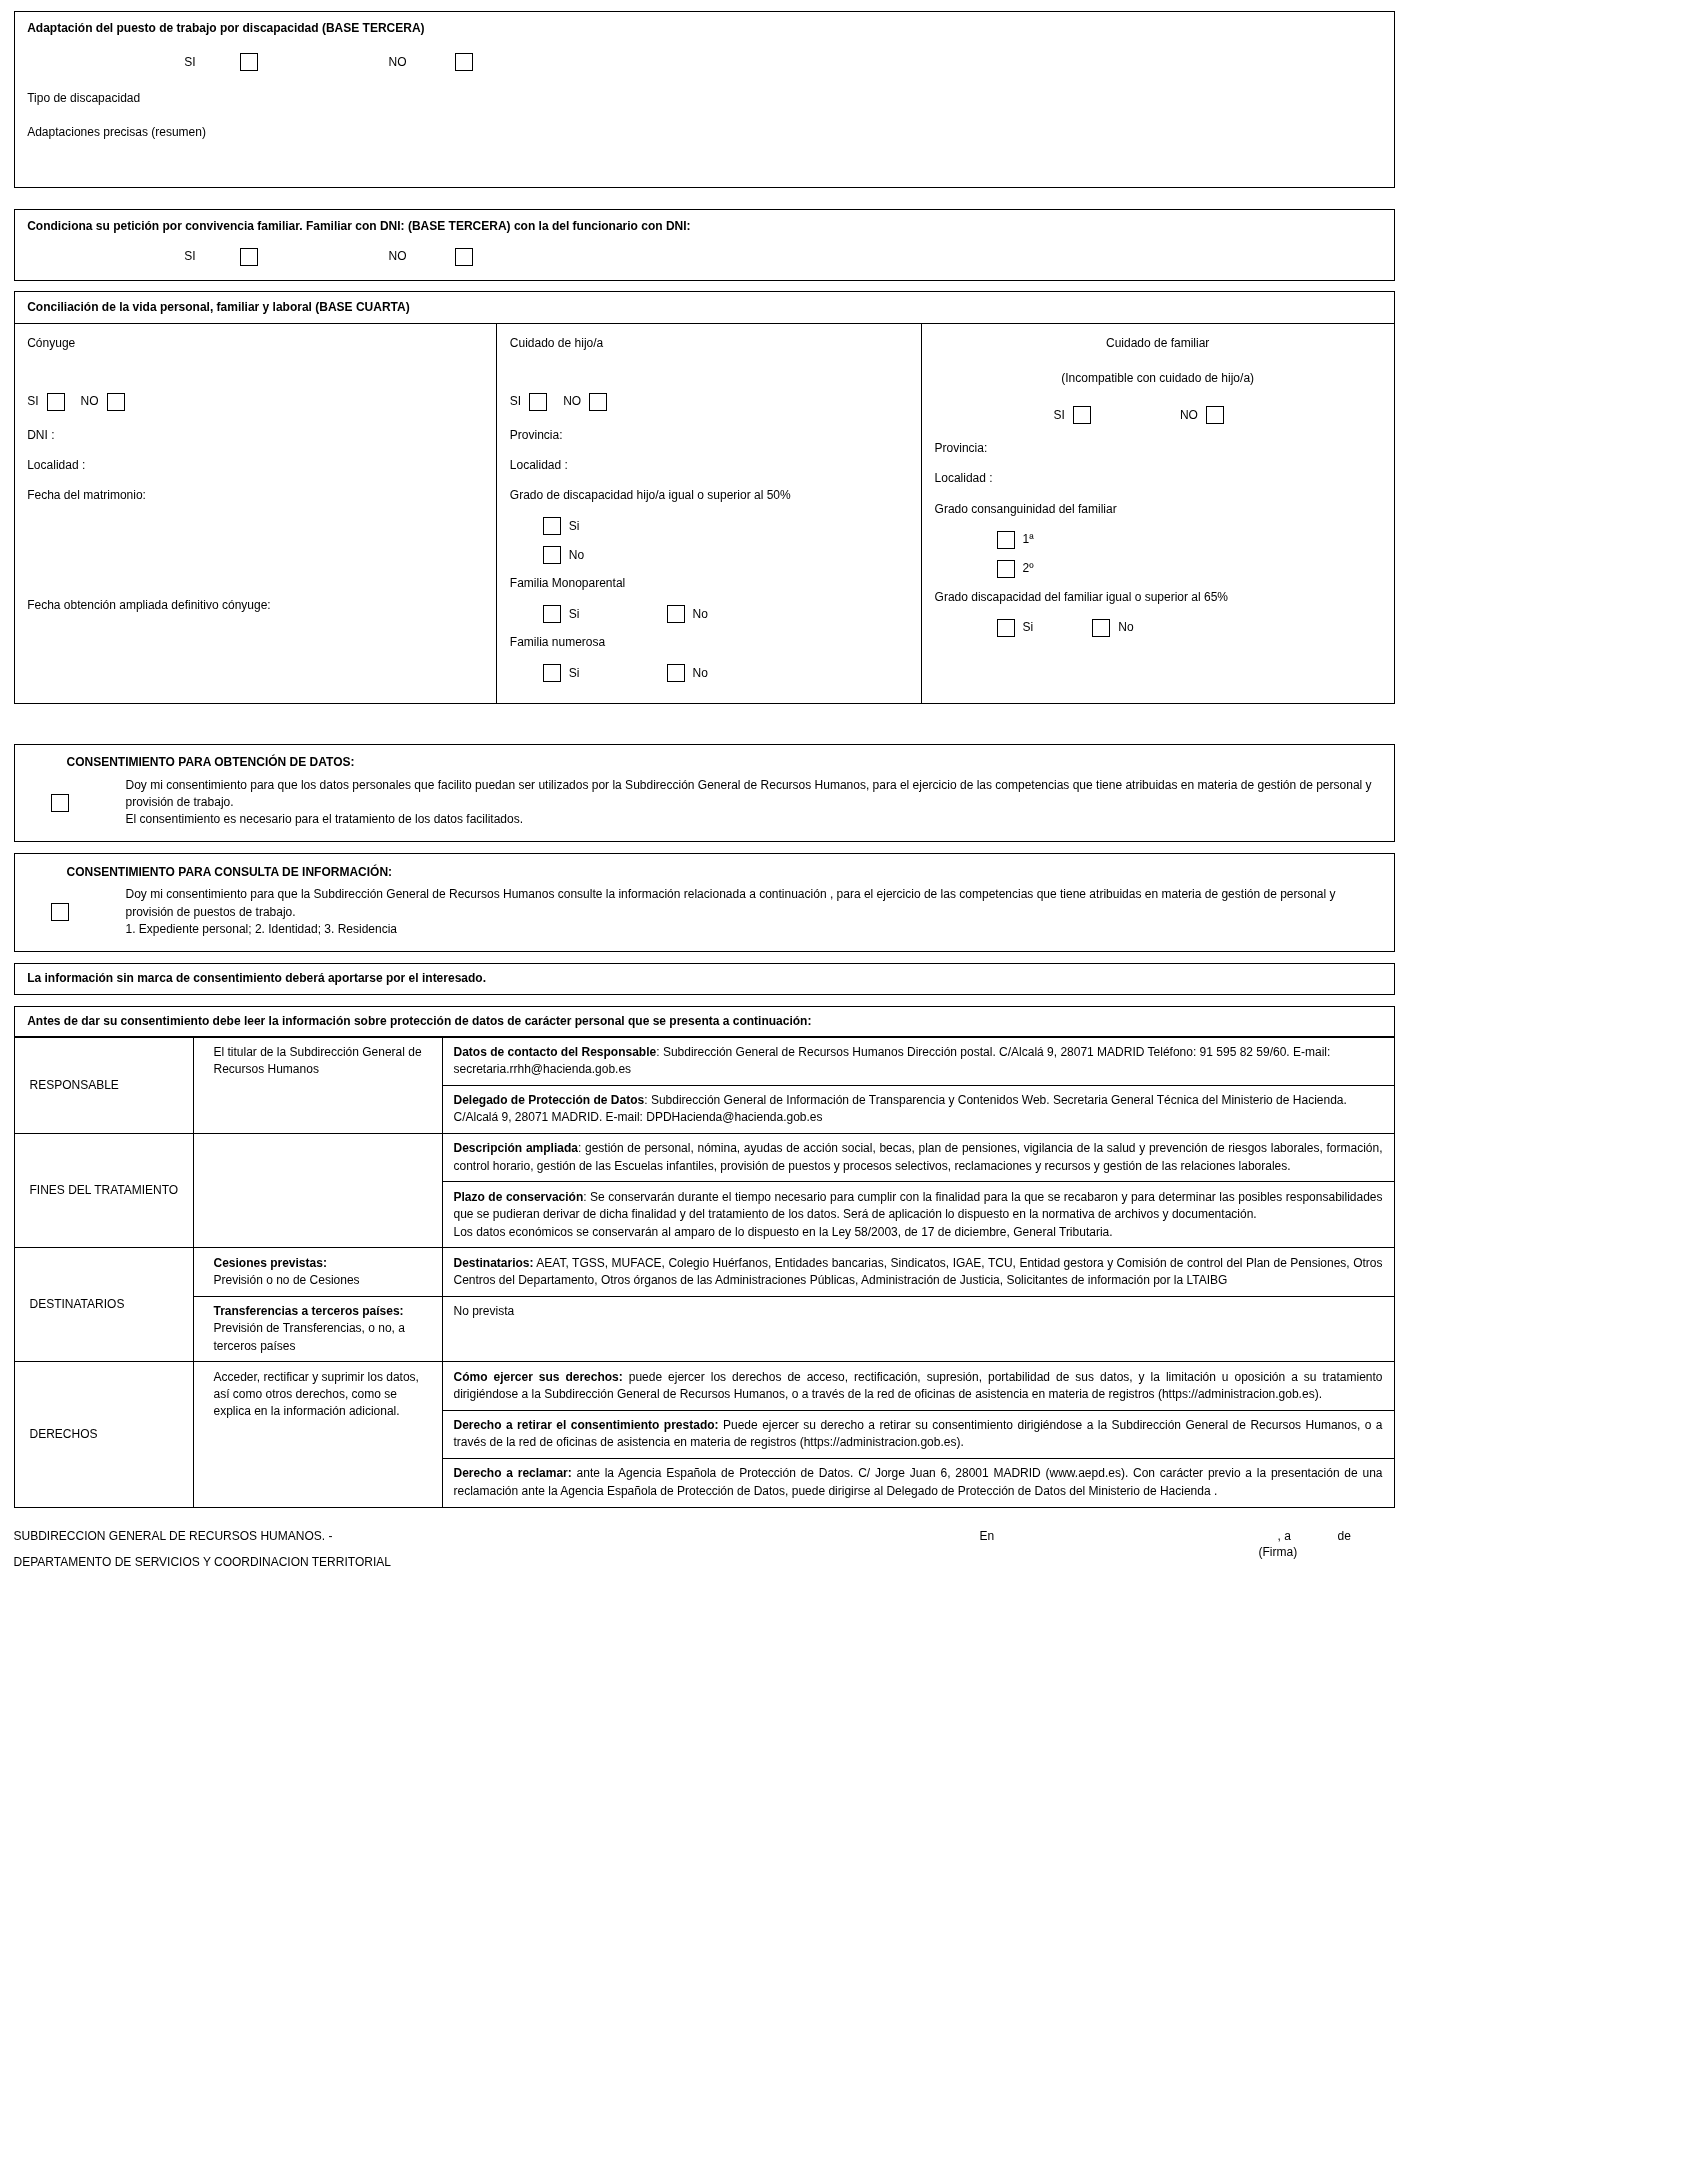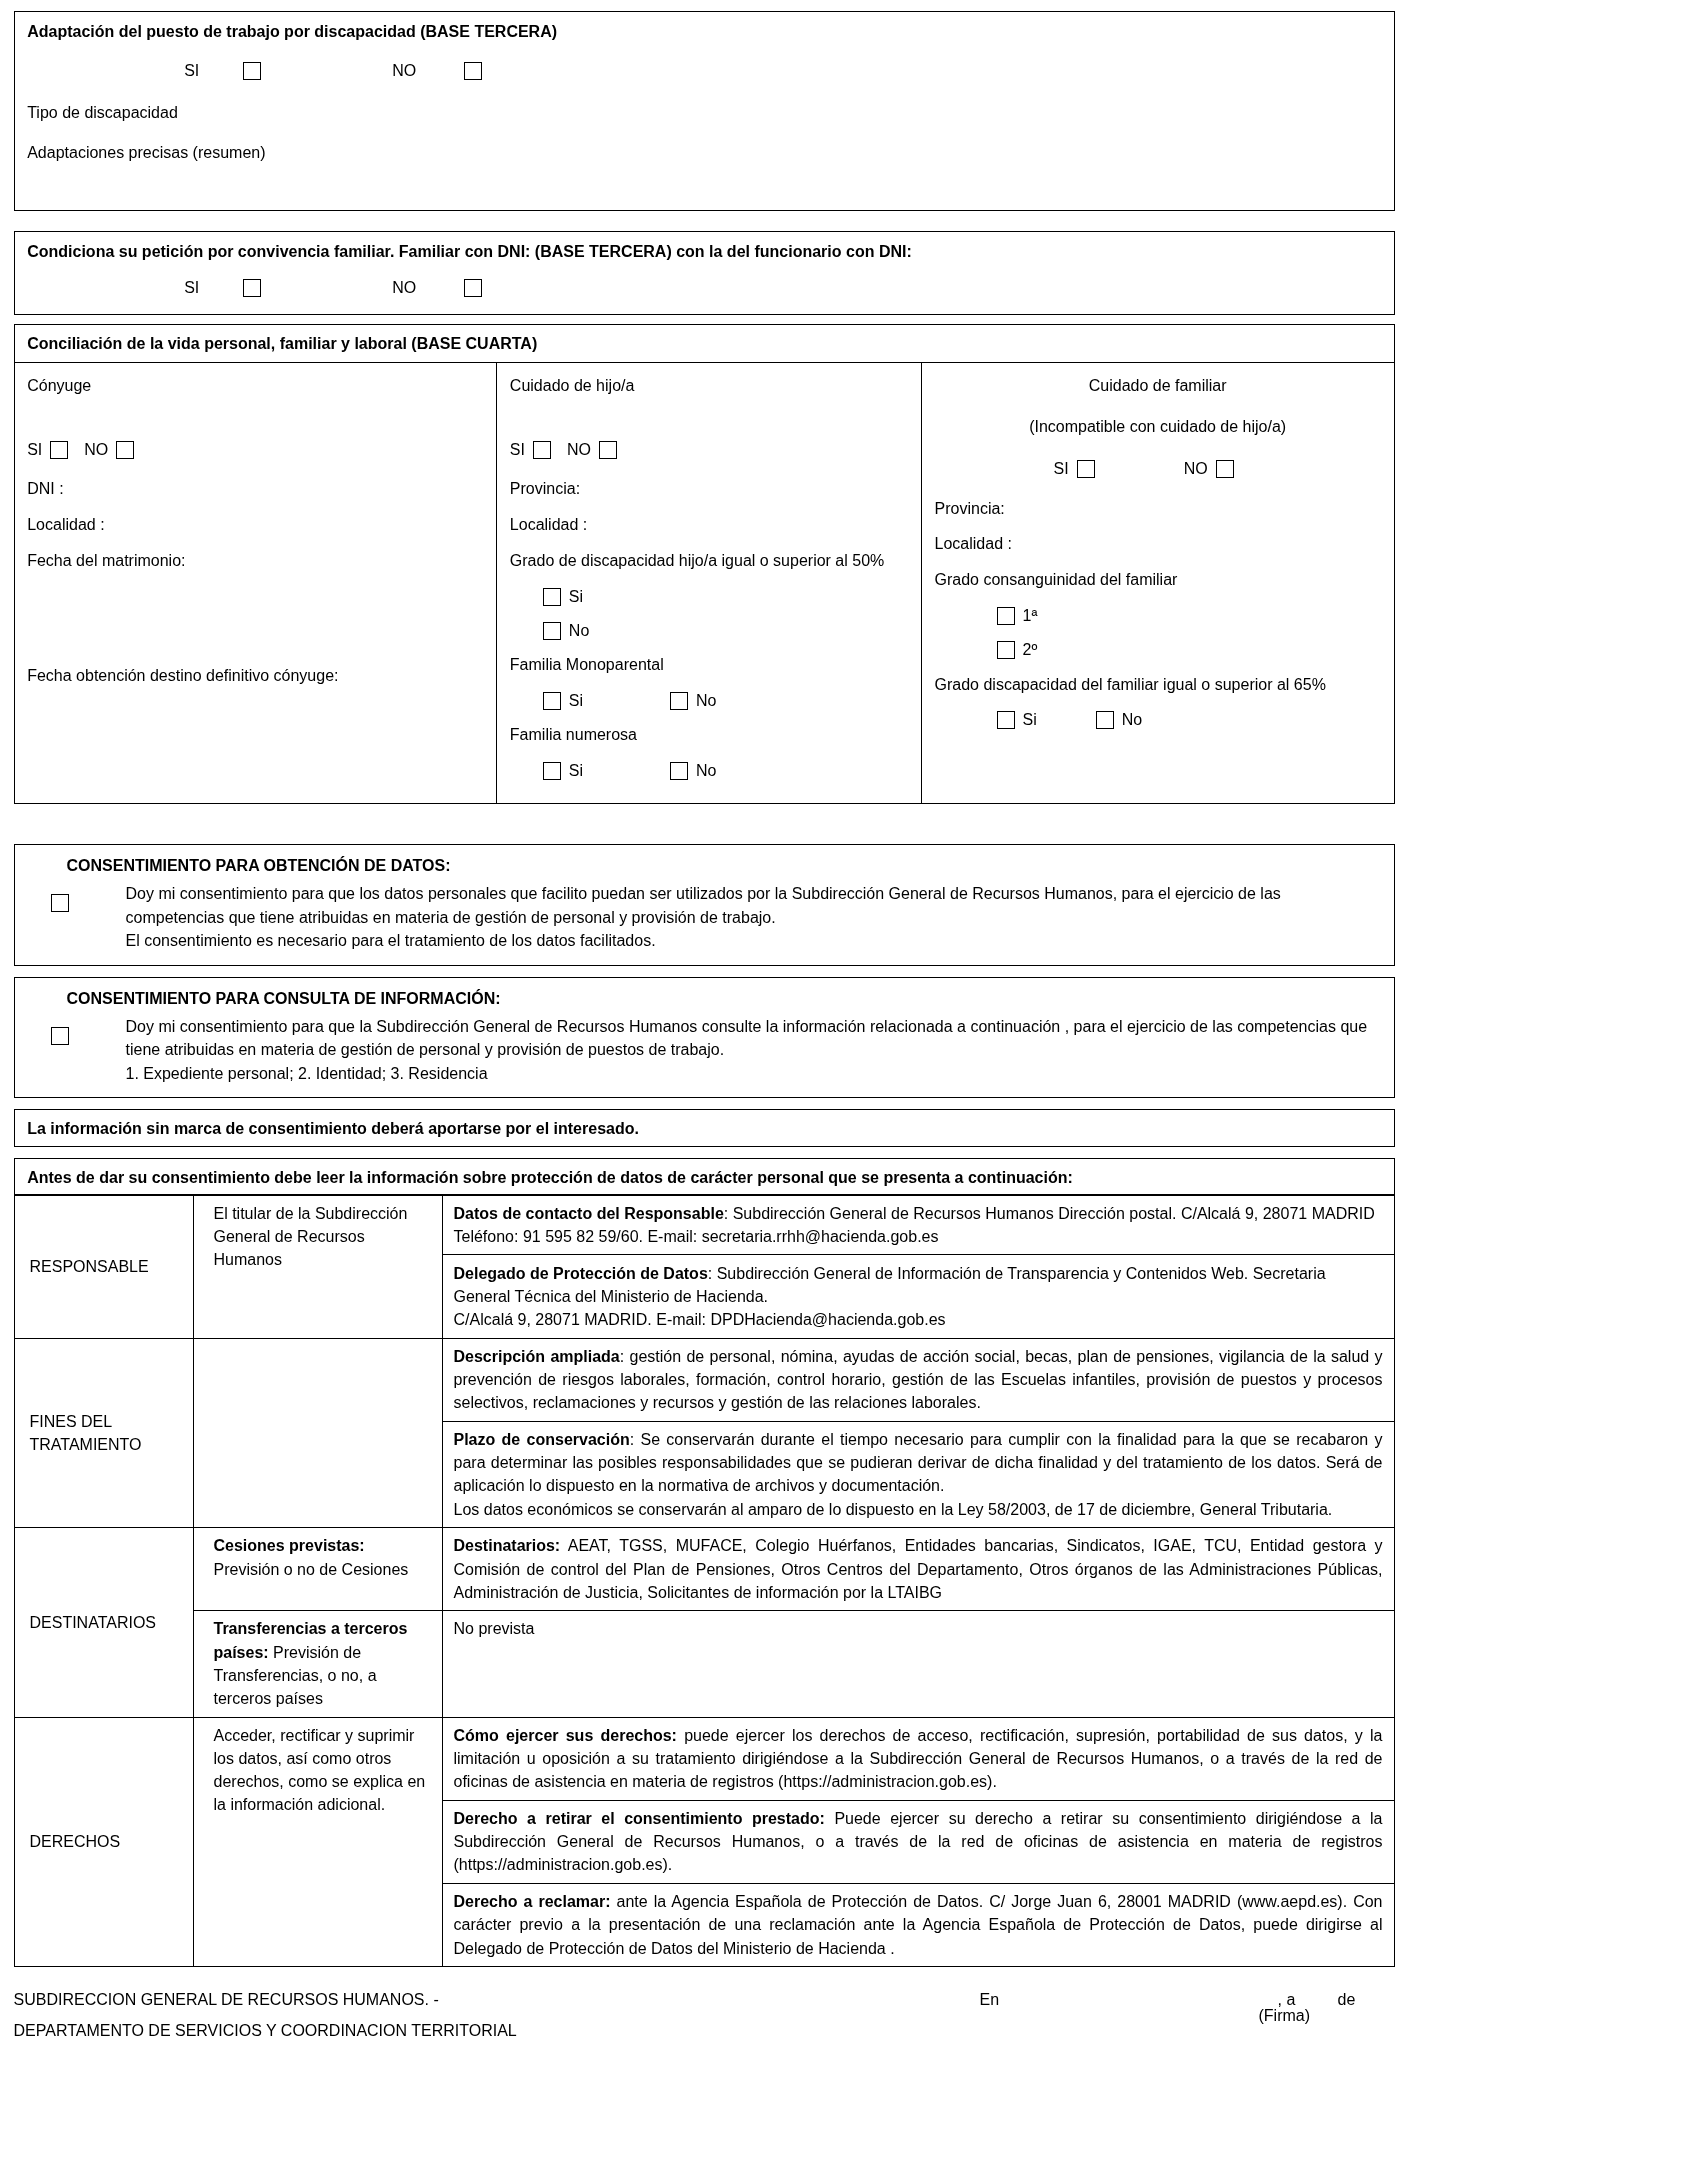--- a/index.html
+++ b/index.html
@@ -1,18 +1,18 @@
 <!DOCTYPE html>
 <html style="font-size:12.7px"><head>
 <meta charset="utf-8">
 <style>
   * { box-sizing: border-box; margin: 0; padding: 0; }
   html,body { background:#fff; color:#000; }
   body { font-family:"Liberation Sans", sans-serif; }
-  .page { width:1408px; height:2183px; padding:11px 13.5px 0; font-size:16px; line-height:1.45; position:relative; background:#fff; overflow:hidden; }
+  .page { width:1408px; height:2183px; padding:11px 13.5px 0; font-size:12px; line-height:1.45; position:relative; background:#fff; overflow:hidden; }
   .bold { font-weight:bold; }
   .block { display:block; }
   .box { border:1.6px solid #000; background:#fff; }
   .cb { display:inline-block; width:18px; height:18px; border:1.6px solid #000; background:#fff; flex:none; }
 
   
   .sec1 { padding:8px 12.7px 46px; margin-bottom:20.6px; }
   .sec2 { padding:8px 12.7px 12.7px; margin-bottom:9.5px; }
   .sec-title { font-weight:bold; }
   .sino-row { display:flex; align-items:center; padding-left:157px; margin:16px 0 19px; }
@@ -112,21 +112,21 @@
         <div class="conc-title">Cónyuge</div>
         <div class="inline-sino">
           <span>SI</span>
           <span class="cb"></span>
           <span class="lbl2">NO</span>
           <span class="cb"></span>
         </div>
         <div class="crow">DNI :</div>
         <div class="crow">Localidad :</div>
         <div class="crow">Fecha del matrimonio:</div>
-        <div class="gap-big">Fecha obtención destino definitivo cónyuge:</div>
+        <div class="gap-big">Fecha obtención ampliada definitivo cónyuge:</div>
       </div>
 
       <div class="conc-col col2">
         <div class="conc-title">Cuidado de hijo/a</div>
         <div class="inline-sino">
           <span>SI</span>
           <span class="cb"></span>
           <span class="lbl2">NO</span>
           <span class="cb"></span>
         </div>

